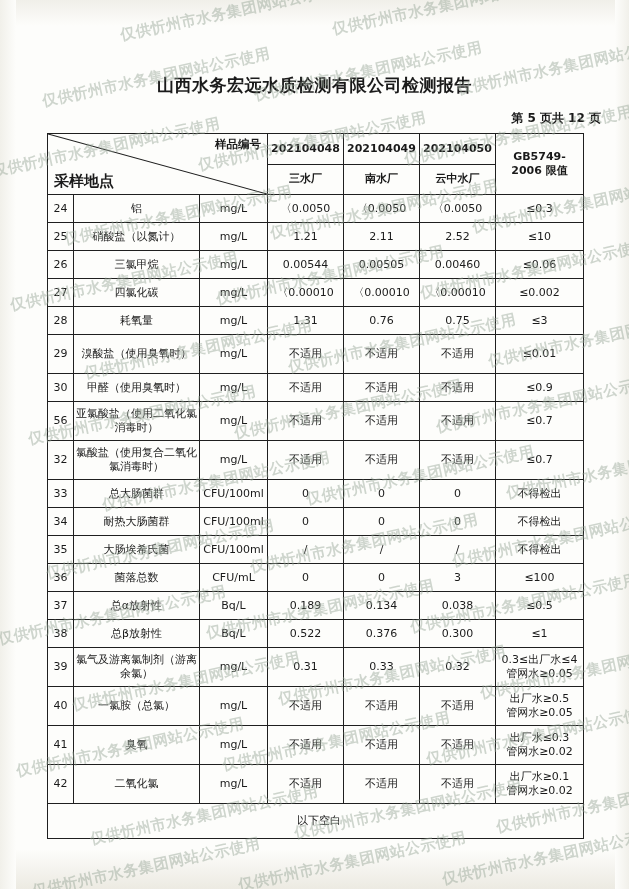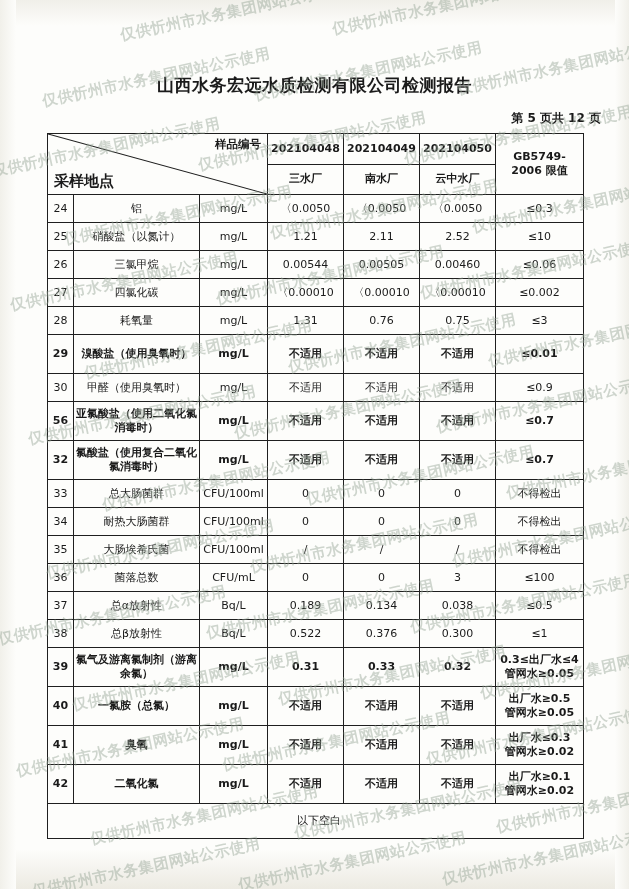--- a/index.html
+++ b/index.html
@@ -149,21 +149,21 @@
   .limit-head {
     font-weight: bold;
     font-size: 11.5px;
     line-height: 1.7;
   }
   .name-cell {
     text-align: center;
     padding-left: 3px;
     padding-right: 3px;
   }
-  .row-tall td { height: 34px; font-weight: bold; }
+  .row-tall td { height: 34px; }
   .row-normal td { height: 23px; }
   .limit-two {
     font-size: 10px;
     line-height: 1.35;
   }
   .footer-note {
     text-align: center;
     padding-left: 8px !important;
     height: 30px;
     font-size: 11.5px;

